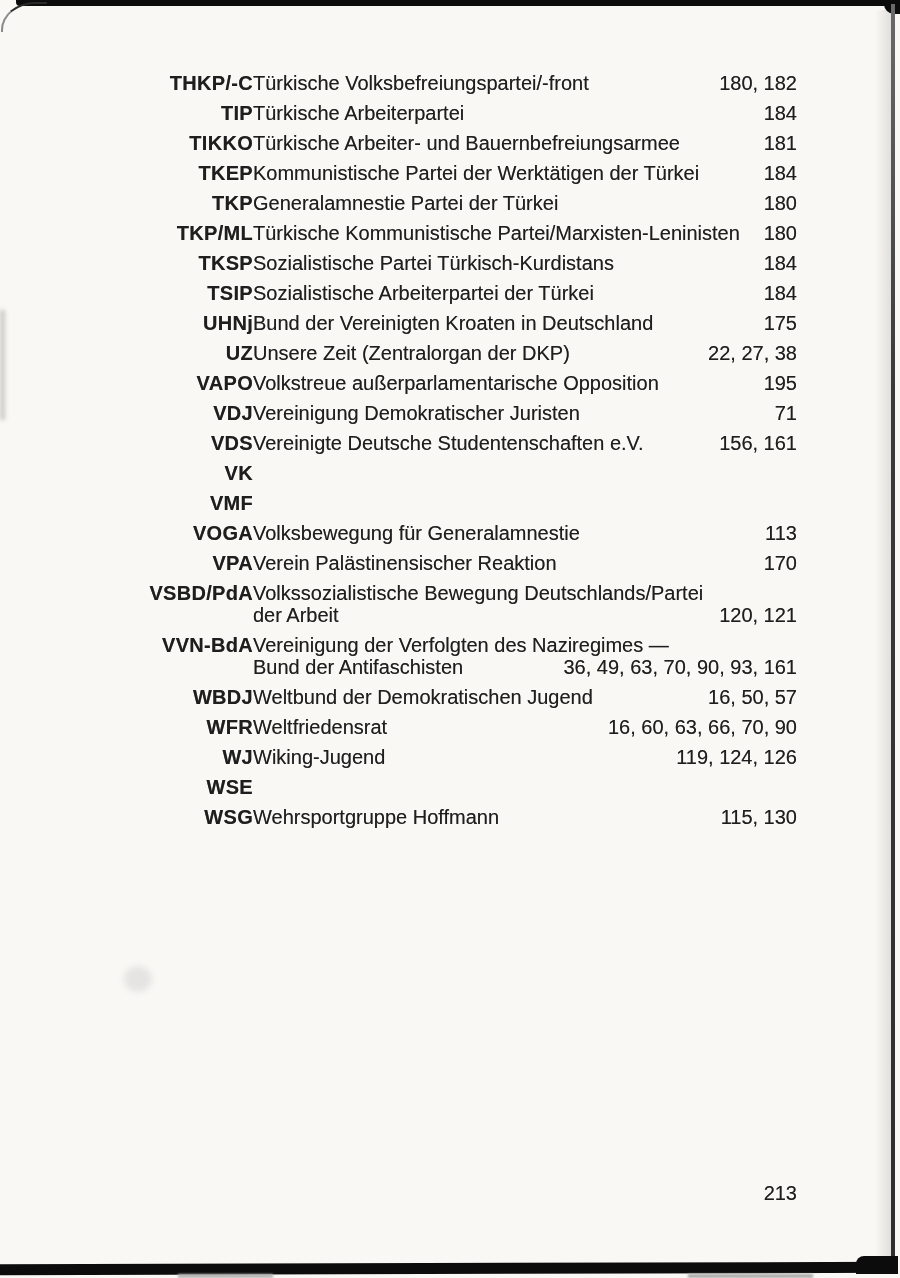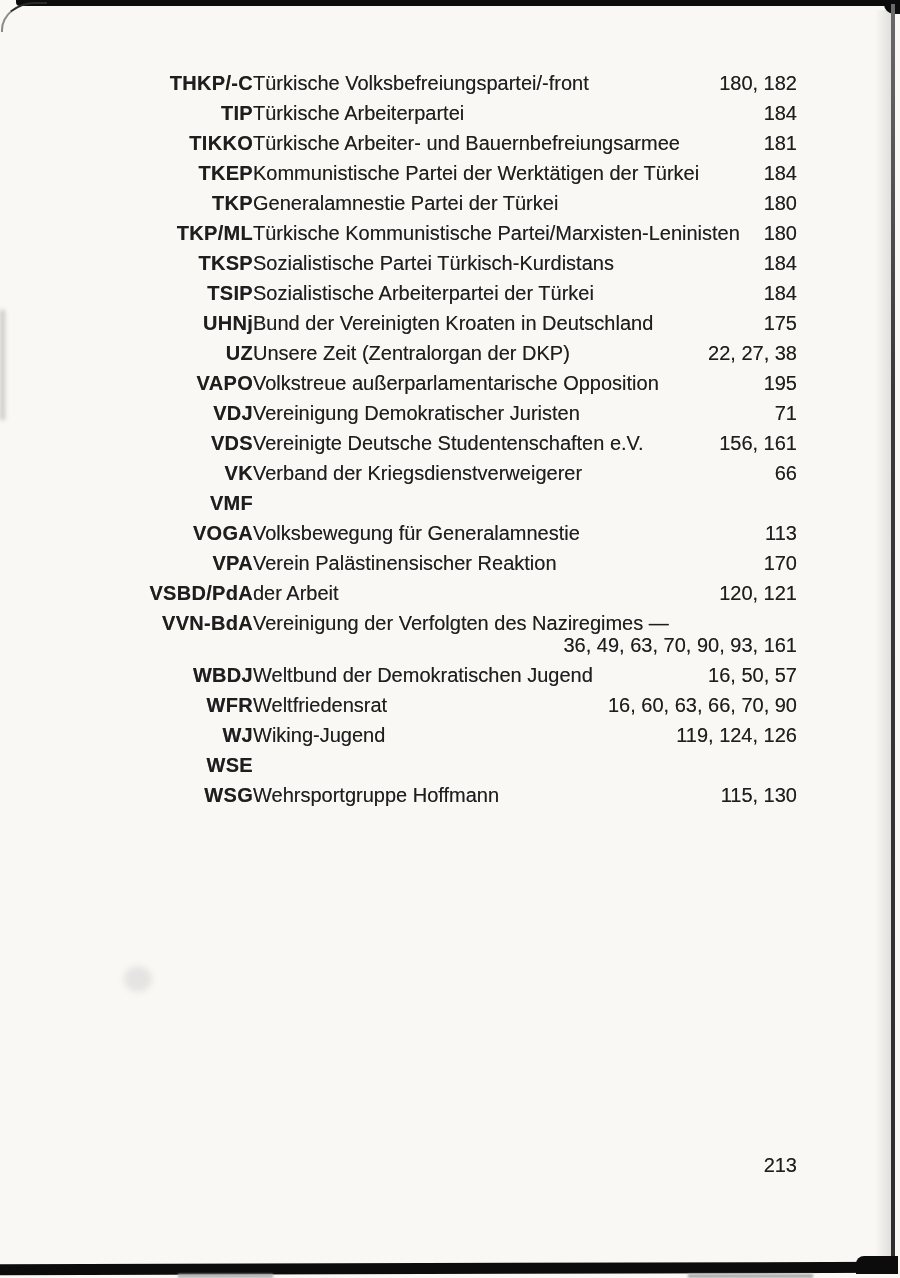--- a/index.html
+++ b/index.html
@@ -95,21 +95,21 @@
     letter-spacing:0.3px;
     text-align:right;
   }
   .entry-body{flex:1 1 auto;min-width:0;}
   .line{display:flex;align-items:baseline;}
   .desc{white-space:nowrap;}
   .pages{margin-left:auto;padding-left:14px;white-space:nowrap;text-align:right;}
   .pages .b{font-weight:normal;}
   .footer-num{
     position:absolute;
-    top:1154px;left:113px;width:684px;
+    top:1182px;left:113px;width:684px;
     font-size:20px;line-height:22px;
     text-align:right;
     color:var(--ink);
     text-shadow:0 0 0.5px rgba(30,30,30,0.5);
   }
 </style>
 </head>
 <body>
 
 <div class="scan">
@@ -239,26 +239,20 @@
         <span class="abbr">VDS</span>
         <div class="entry-body">
           <div class="line">
             <span class="desc">Vereinigte Deutsche Studentenschaften e.V.</span>
             <span class="pages"><span>156, 161</span></span>
           </div>
         </div>
       </div>
       <div class="entry">
         <span class="abbr">VK</span>
-        <div class="entry-body">
-          <div class="line">
-            <span class="desc">Verband der Kriegsdienstverweigerer</span>
-            <span class="pages"><span>66</span></span>
-          </div>
-        </div>
       </div>
       <div class="entry">
         <span class="abbr">VMF</span>
       </div>
       <div class="entry">
         <span class="abbr">VOGA</span>
         <div class="entry-body">
           <div class="line">
             <span class="desc">Volksbewegung für Generalamnestie</span>
             <span class="pages"><span>113</span></span>
@@ -271,32 +265,36 @@
           <div class="line">
             <span class="desc">Verein Palästinensischer Reaktion</span>
             <span class="pages"><span>170</span></span>
           </div>
         </div>
       </div>
       <div class="entry">
         <span class="abbr">VSBD/PdA</span>
         <div class="entry-body">
           <div class="line">
+            <span class="desc">Volkssozialistische Bewegung Deutschlands/Partei</span>
+          </div>
+          <div class="line">
             <span class="desc">der Arbeit</span>
             <span class="pages"><span>120, 121</span></span>
           </div>
         </div>
       </div>
       <div class="entry">
         <span class="abbr">VVN-BdA</span>
         <div class="entry-body">
           <div class="line">
             <span class="desc">Vereinigung der Verfolgten des Naziregimes —</span>
           </div>
           <div class="line">
+            <span class="desc">Bund der Antifaschisten</span>
             <span class="pages"><span>36, 49, 63, 70, 90, 93, 161</span></span>
           </div>
         </div>
       </div>
       <div class="entry">
         <span class="abbr">WBDJ</span>
         <div class="entry-body">
           <div class="line">
             <span class="desc">Weltbund der Demokratischen Jugend</span>
             <span class="pages"><span>16, 50, 57</span></span>

